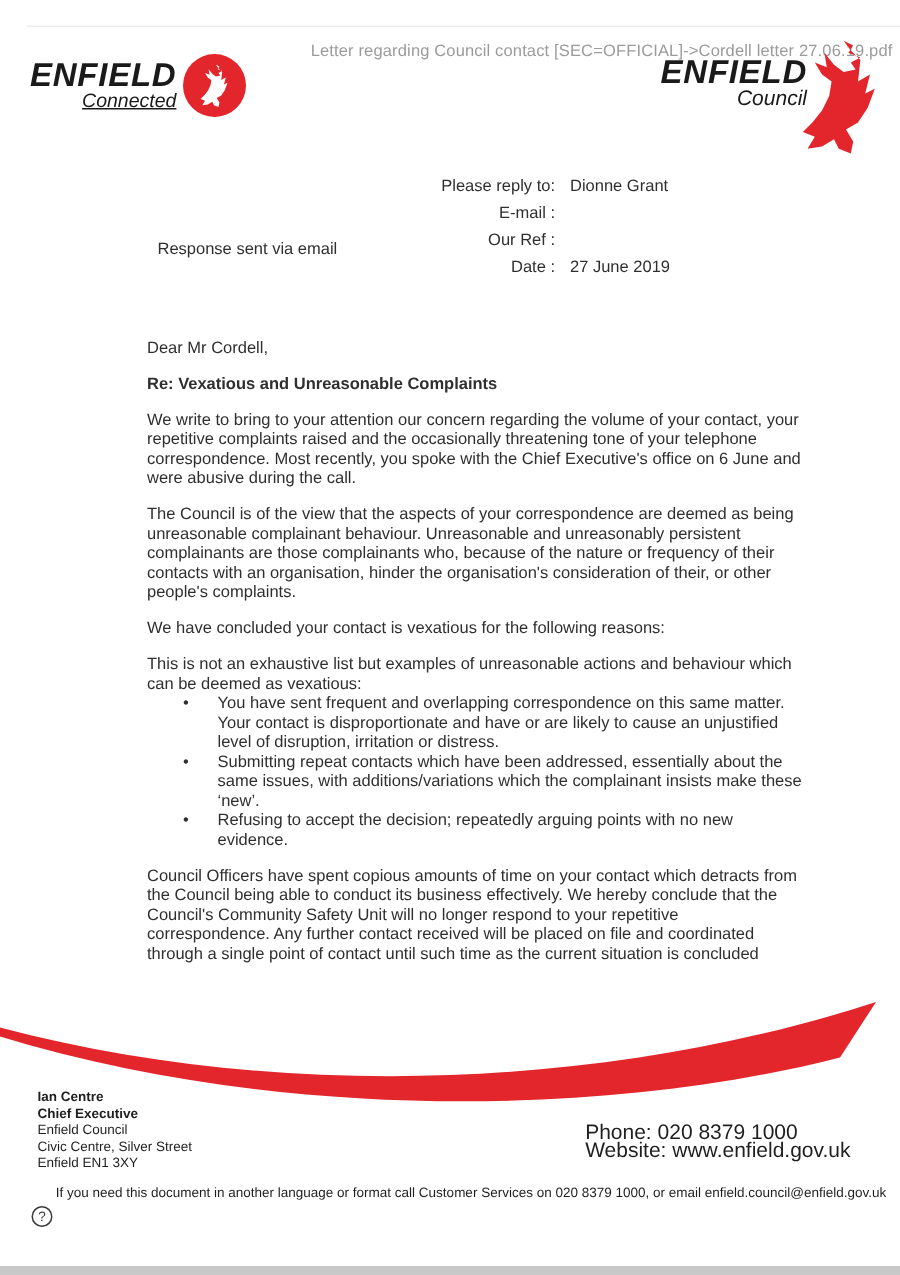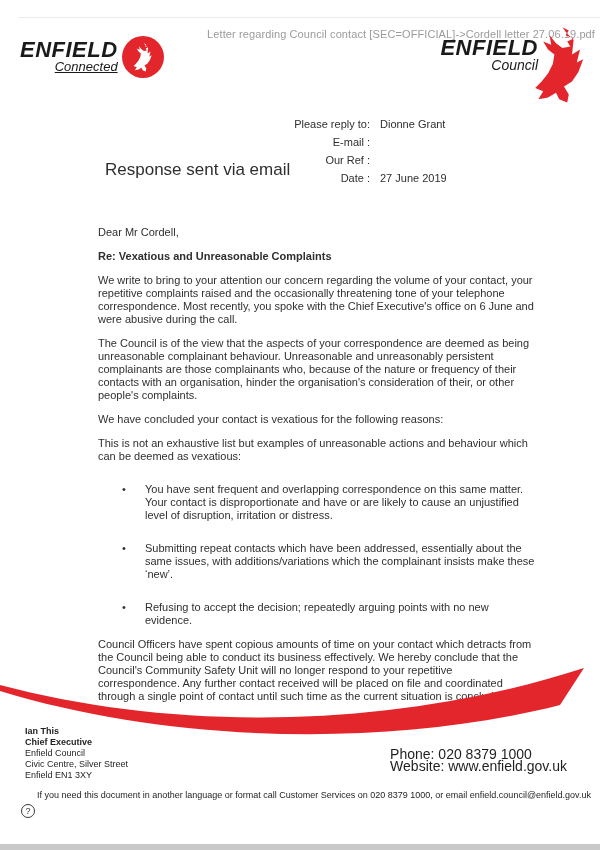--- a/index.html
+++ b/index.html
@@ -27,33 +27,33 @@
   }
   .logo-right { position:absolute; top:24px; right:12px; display:flex; align-items:flex-start; }
   .logo-right .wordmark { text-align:right; margin-top:14px; }
   .logo-right .brand {
     font-size:22px; font-weight:bold; font-style:italic; color:#1a1a1a; letter-spacing:0.5px; line-height:20px;
   }
   .logo-right .brand-sub { font-size:14px; font-style:italic; color:#1a1a1a; line-height:15px; }
   .beast-large { margin-left:-6px; }
 
   
-  .reply-note { position:absolute; top:160px; left:105px; font-size:17px; }
+  .reply-note { position:absolute; top:160px; left:105px; font-size:11px; }
   .meta { position:absolute; top:118px; left:278px; font-size:11px; }
   .meta-row { display:flex; margin-bottom:5px; min-height:13px; }
   .meta-label { width:92px; text-align:right; }
   .meta-value { margin-left:10px; }
   .meta-value.small { font-size:9.5px; padding-top:2px; }
 
   
   .letter { position:absolute; top:226px; left:98px; width:437px; font-size:11px; line-height:13px; }
   .letter p { margin:0 0 11px 0; }
   .letter .subject { font-weight:bold; }
   .letter ul { margin:0 0 11px 0; padding:0 0 0 47px; list-style:none; }
-  .letter li { position:relative;margin-top:20px; }
+  .letter li { position:relative; }
   .letter li::before { content:"\2022"; position:absolute; left:-23px; }
 
   
   .swoosh { position:absolute; left:0; top:658px; width:600px; height:100px; }
 
   
   .footer-left { position:absolute; left:25px; top:726px; font-size:9px; line-height:11px; color:#1f1f1f; }
   .footer-left .bold { font-weight:bold; }
   .footer-right { position:absolute; right:33px; top:749px; font-size:14px; line-height:11.5px; color:#1f1f1f; }
   .footer-note { position:absolute; left:0; right:0; top:790px; text-align:center; font-size:9px; color:#1f1f1f;margin-left:28px; }
@@ -128,21 +128,21 @@
       <li>Refusing to accept the decision; repeatedly arguing points with no new evidence.</li>
     </ul>
     <p>Council Officers have spent copious amounts of time on your contact which detracts from the Council being able to conduct its business effectively. We hereby conclude that the Council's Community Safety Unit will no longer respond to your repetitive correspondence. Any further contact received will be placed on file and coordinated through a single point of contact until such time as the current situation is concluded</p>
   </div>
 
   <svg class="swoosh" viewBox="0 0 600 100" preserveAspectRatio="none">
     <path fill="#e3262c" d="M0,27 C180,75 400,70 584,10 L560,47 C400,88 180,88 0,33 Z"></path>
   </svg>
 
   <div class="footer-left">
-    <div class="bold">Ian This</div>
+    <div class="bold">Ian Centre</div>
     <div class="bold">Chief Executive</div>
     <div>Enfield Council</div>
     <div>Civic Centre, Silver Street</div>
     <div>Enfield EN1 3XY</div>
   </div>
   <div class="footer-right">
     <div>Phone: 020 8379 1000</div>
     <div>Website: www.enfield.gov.uk</div>
   </div>
   <div class="footer-note">If you need this document in another language or format call Customer Services on 020 8379 1000, or email enfield.council@enfield.gov.uk</div>

